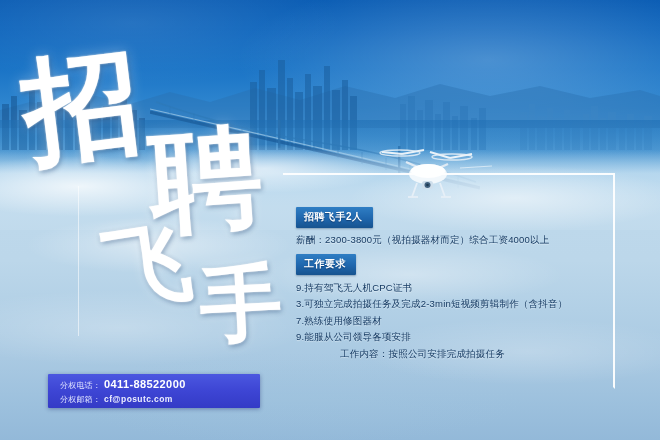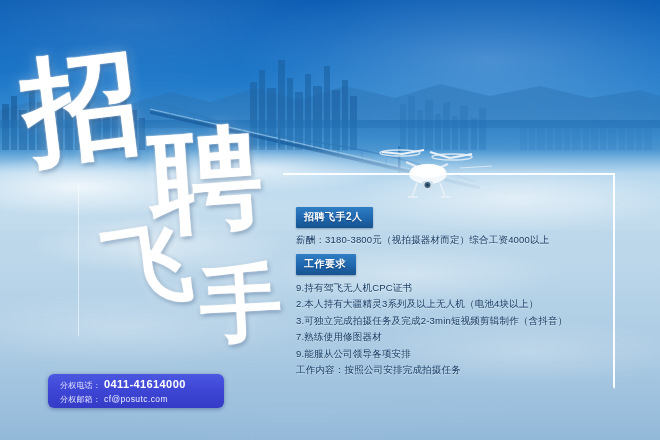--- a/index.html
+++ b/index.html
@@ -211,29 +211,30 @@
     white-space: nowrap;
   }
   .req-foot {
     color: #11365f;
     font-size: 9.5px;
     line-height: 1.0;
     margin-top: 1px;
     letter-spacing: 0.2px;
     text-shadow: 0 1px 1px rgba(255,255,255,0.5);
     white-space: nowrap;
+    margin-left: 44px;
   }
 
   
   .contact-bar {
     position: absolute;
     left: 48px; top: 374px;
-    width: 176px; height: 34px;
+    width: 212px; height: 34px;
     background: linear-gradient(180deg, #4b57e0 0%, #3d45d4 50%, #343bc6 100%);
-    border-radius: 6px;
+    border-radius: 1px;
     box-shadow: 0 1px 4px rgba(20,30,100,0.4);
     overflow: hidden;
   }
   .contact-row {
     display: flex;
     align-items: baseline;
     padding: 4px 0 0 12px;
     white-space: nowrap;
   }
   .contact-row.second { padding-top: 3px; }
@@ -244,21 +245,21 @@
   }
   .contact-value {
     color: #ffffff;
     font-size: 11px;
     font-weight: 700;
     margin-left: 3px;
     letter-spacing: 0.4px;
   }
   .contact-value.small {
     font-size: 8.5px;
-    font-weight: 400;
+    font-weight: 700;
     color: #eceeff;
   }
 </style>
 </head>
 <body>
 
 <div class="poster">
 
   <div class="sky"></div>
   <div class="sky-haze"></div>
@@ -397,39 +398,38 @@
     </g>
     <line x1="88" y1="28" x2="120" y2="26" stroke="#ffffff" stroke-width="1.1" opacity="0.55"></line>
   </svg>
 
   <div class="frame"></div>
 
   <div class="content">
 
     <div class="banner">招聘飞手2人</div>
 
-    <div class="info-line">薪酬：3180-3800元（视拍摄器材而定）综合工资4000以上</div>
+    <div class="info-line">薪酬：2300-3800元（视拍摄器材而定）综合工资4000以上</div>
 
     <div class="banner banner-2">工作要求</div>
 
     <ul class="req-list">
       <li>9.持有驾飞无人机CPC证书</li>
-      <li>2.本人持有大疆精灵3系列及以上无人机（电池4块以上）</li>
       <li>3.可独立完成拍摄任务及完成2-3min短视频剪辑制作（含抖音）</li>
       <li>7.熟练使用修图器材</li>
       <li>9.能服从公司领导各项安排</li>
     </ul>
 
     <div class="req-foot">工作内容：按照公司安排完成拍摄任务</div>
   </div>
 
   <div class="contact-bar">
     <div class="contact-row">
       <span class="contact-label">分权电话：</span>
-      <span class="contact-value">0411-41614000</span>
+      <span class="contact-value">0411-88522000</span>
     </div>
     <div class="contact-row second">
       <span class="contact-label">分权邮箱：</span>
       <span class="contact-value small">cf@posutc.com</span>
     </div>
   </div>
 
 </div>
 
 </body></html>

